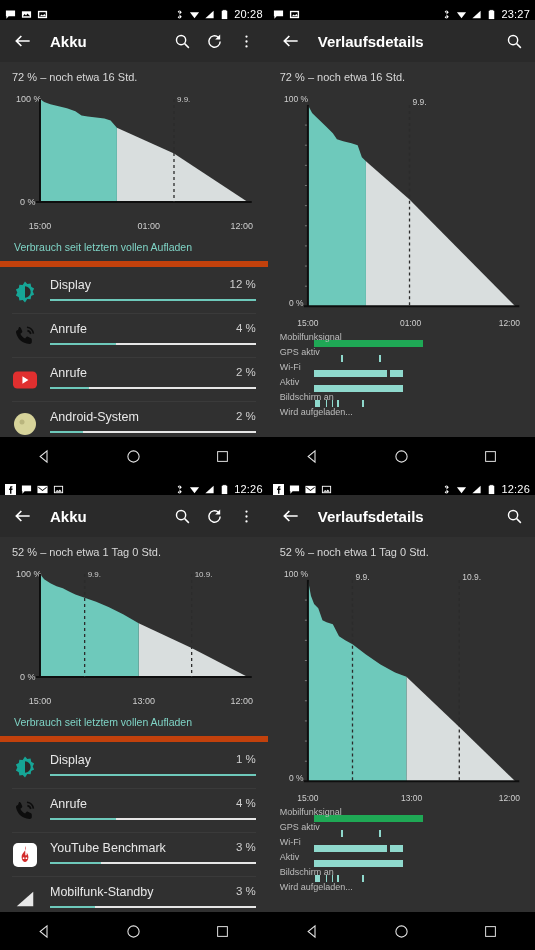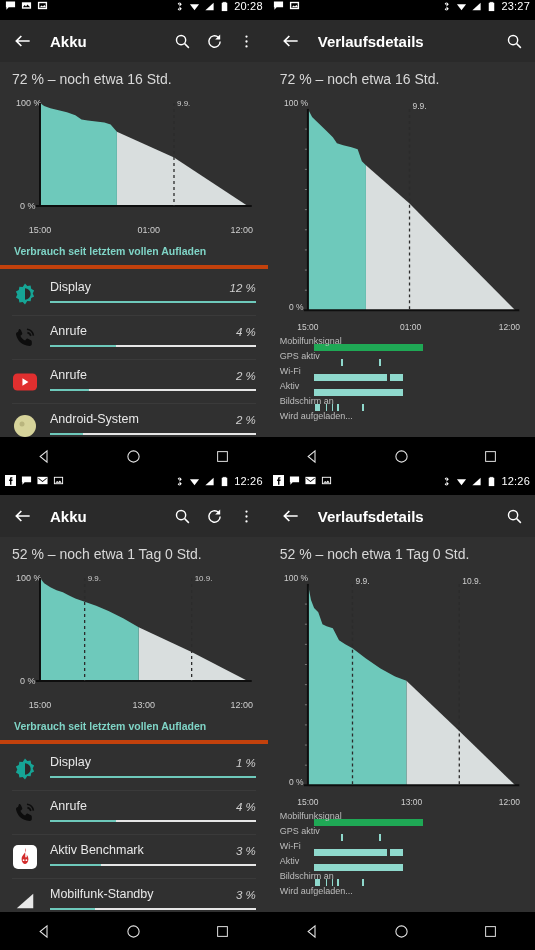--- a/index.html
+++ b/index.html
@@ -12,61 +12,61 @@
   .screen-grid {
     width: 535px; height: 950px;
     display: flex; flex-direction: column;
   }
   .phone-row { display: flex; width: 535px; position: relative; }
   .pane { width: 267.5px; position: relative; overflow: hidden; background: #303030; }
   .pane.left { width: 268px; }
 
   
   .statusbar {
-    height: 20px; background: #000; display: flex; align-items: flex-start;
+    height: 20px; background: #000; display: flex; align-items: flex-end;
     padding: 0 5px; color: #fff;
   }
   .sb-left { display: flex; align-items: center; gap: 5px; }
   .sb-right { margin-left: auto; display: flex; align-items: center; gap: 4px; }
   .sb-time { font-size: 11px; color: #fff; letter-spacing: .2px; }
   .sbicon { display: inline-block; width: 11px; height: 11px; }
 
   
   .toolbar {
     height: 42px; background: #2a2a2a; display: flex; align-items: center;
     padding: 0 10px; color: #fff;
   }
   .tb-back { width: 26px; height: 26px; display: flex; align-items: center; justify-content: center; }
   .tb-title { font-size: 15px; font-weight: bold; margin-left: 14px; color: #fff; white-space: nowrap; }
   .tb-actions { margin-left: auto; display: flex; align-items: center; gap: 10px; }
   .tb-act { width: 22px; height: 22px; display: flex; align-items: center; justify-content: center; }
 
   
   .content { background: #303030; position: relative; }
-  .summary { color: #d8d8d8; font-size: 14px; padding: 9px 12px 2px 12px; white-space: nowrap; }
+  .summary { color: #d8d8d8; font-size: 11px; padding: 9px 12px 2px 12px; white-space: nowrap; }
 
   .chartwrap { position: relative; padding: 0 10px; }
   .chartwrap svg { display: block; width: 100%; }
 
   .usage-note {
     color: #7fd4c6; font-size: 10.5px; padding: 6px 12px 8px 14px;
-    border-bottom: 4px solid #c2410c; white-space: nowrap; font-weight: bold;
+    border-bottom: 6px solid #c2410c; white-space: nowrap;
   }
 
   
   .applist { padding-top: 2px; }
   .approw { display: flex; align-items: flex-start; padding: 9px 12px 8px 12px; position: relative; }
   .approw + .approw::before {
     content: ""; position: absolute; top: 0; left: 12px; right: 12px; height: 1px; background: #3a3a3a;
   }
   .app-icon { width: 26px; height: 26px; flex: 0 0 26px; margin-top: 1px; display: flex; align-items: center; justify-content: center; }
   .app-body { flex: 1; margin-left: 12px; }
-  .app-line { display: flex; align-items: flex-end; }
+  .app-line { display: flex; align-items: flex-start; }
   .app-name { color: #e8e8e8; font-size: 12.5px; white-space: nowrap; }
-  .app-pct { margin-left: auto; color: #cfcfcf; font-size: 11.5px; font-style: italic; }
+  .app-pct { margin-left: auto; color: #cfcfcf; font-size: 11.5px; }
   .app-bar { margin-top: 7px; height: 2.5px; background: #e6e6e6; width: 100%; position: relative; }
   .app-bar i { position: absolute; left:0; top:0; bottom:0; background: #6ec9bb; display: block; }
 
   
   .legend { padding: 1px 26px 0 10px; }
   .legrow { display: flex; align-items: center; height: 15px; position: relative; }
   .leglabel { color: #bdbdbd; font-size: 9px; white-space: nowrap; position: absolute; left: 2px; top: -1px; z-index: 2; }
   .legtrack { position: absolute; left: 26px; right: 6px; bottom: 1px; height: 7px; }
   .legbar { position: absolute; top: 0; bottom: 0; }
 
@@ -548,21 +548,21 @@
             <div class="app-icon">
               <svg width="24" height="24" viewBox="0 0 24 24">
                   <rect x="0" y="0" width="24" height="24" rx="5" fill="#fff"></rect>
                   <path fill="#d32b2b" d="M12 3c1.5 3 .3 4.3-.7 5.6-1.3 1.7-2.7 3-2.7 5.6 0 3 2 4.8 3.4 4.8s3.4-1.8 3.4-4.8c0-1.9-.9-3.3-1.8-4.6.6 1.6.1 2.9-.6 2.9-.9 0-.7-1.6-.7-3 0-2-.3-4-.3-6.5z"></path>
                   <circle cx="10.6" cy="15.2" r=".9" fill="#fff"></circle>
                   <circle cx="13.4" cy="15.2" r=".9" fill="#fff"></circle>
                 </svg>
             </div>
             <div class="app-body">
               <div class="app-line">
-                <span class="app-name">Aktiv Benchmark</span>
+                <span class="app-name">YouTube Benchmark</span>
                 <span class="app-pct">3 %</span>
               </div>
               <div class="app-bar">
                   <i style="width: 25%;"></i>
                 </div>
             </div>
           </div>
 
           <div class="approw">
             <div class="app-icon">

